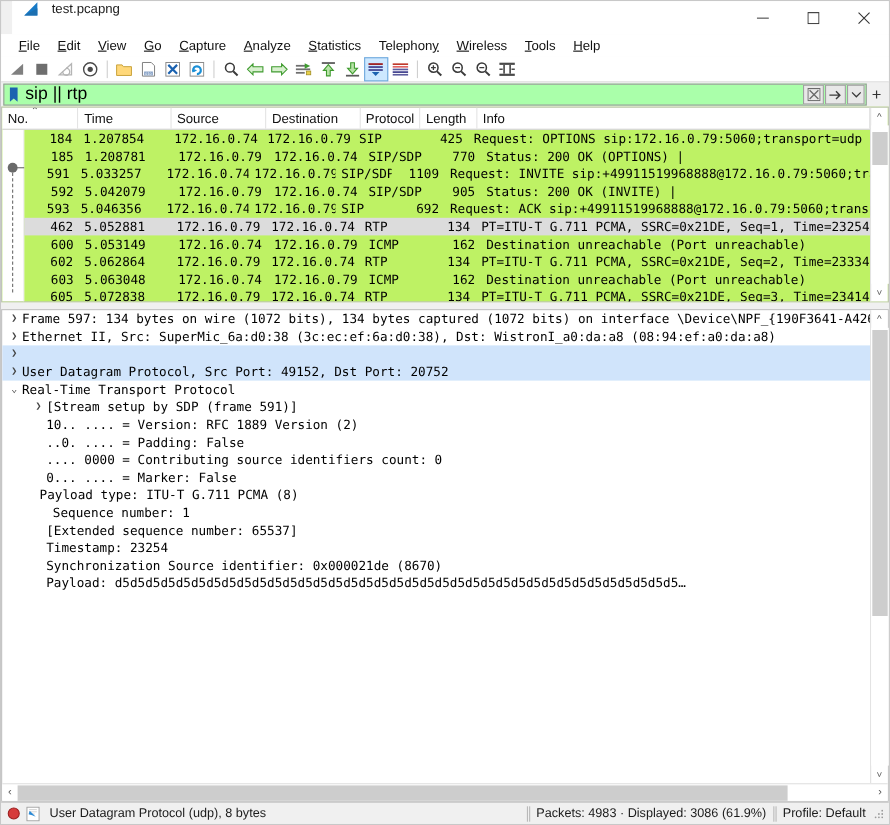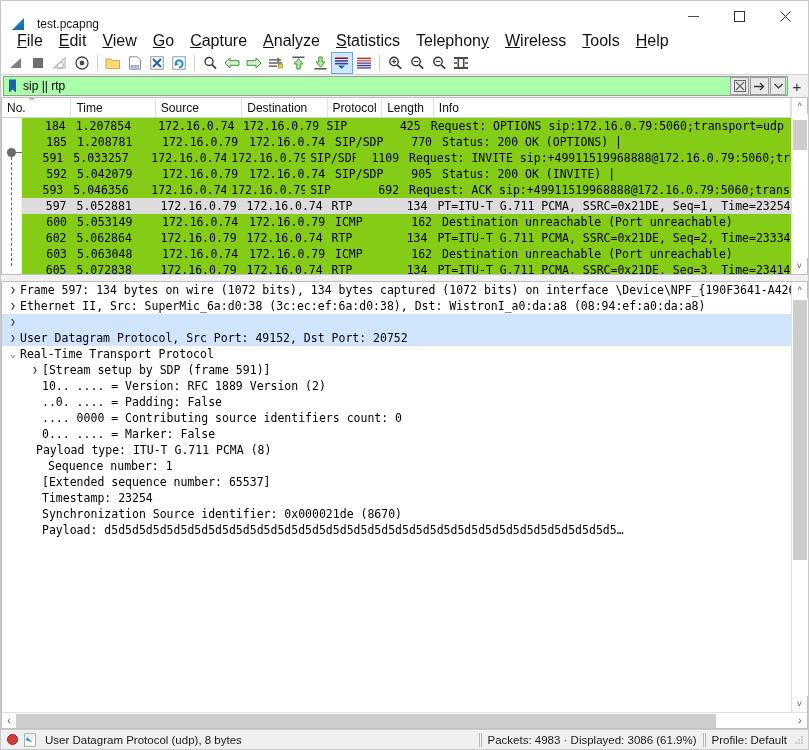--- a/index.html
+++ b/index.html
@@ -7,66 +7,66 @@
     width: 809px; height: 750px;
     font-family: "Liberation Sans", sans-serif;
     font-size: 12px;
     background: #ffffff;
     overflow: hidden;
   }
   #app { width: 809px; height: 750px; display: flex; flex-direction: column;
          border: 1px solid #c8c8c8; background:#f0f0f0; }
 
   
-  .titlebar { height: 30px; background:#ffffff; display:flex; align-items:flex-end;
-              flex: 0 0 30px; }
+  .titlebar { height: 30px; background:#ffffff; display:flex; align-items:flex-start;
+              flex: 0 0 30px; margin-left: 10px; }
   .title-left { display:flex; align-items:center; padding-left:10px; gap:10px; flex:1; }
   .wsicon { width:16px; height:14px; position:relative; }
   .wsicon svg { display:block; }
   .title-text { font-size:12px; color:#1b1b1b; }
   .winbtns { display:flex; height:30px; }
   .winbtn { width:46px; height:30px; display:flex; align-items:center;
             justify-content:center; }
   .winbtn svg { display:block; }
 
   
   .menubar { height:20px; flex:0 0 20px; background:#ffffff; display:flex;
              align-items:center; padding-left:8px; }
-  .menu-item { font-size:16px; color:#111; padding:2px 8px; cursor:default;
+  .menu-item { font-size:12px; color:#111; padding:2px 8px; cursor:default;
                white-space:nowrap; }
   .menu-item u { text-decoration:underline; }
 
   
   .toolbar { height:24px; flex:0 0 24px; background:#ffffff; display:flex;
              align-items:center; padding-left:4px; border-bottom:1px solid #d4d4d4;}
   .tb { width:22px; height:22px; display:flex; align-items:center;
         justify-content:center; }
   .tb.active { background:#cde8ff; border:1px solid #6fa8dc; }
   .tb-sep { width:1px; height:16px; background:#cfcfcf; margin:0 4px; }
 
   
   .filterbar { height:22px; flex:0 0 22px; background:#f0f0f0; display:flex;
                align-items:stretch; padding:1px 2px 1px 2px; }
   .filter-input-wrap { flex:1; display:flex; align-items:center;
       background:#aaffaa; border:1px solid #9a9a9a; height:20px; }
   .filter-bookmark { width:14px; height:18px; display:flex; align-items:center;
       justify-content:center; margin-left:1px;}
-  .filter-text { flex:1; font-family:"Liberation Sans",sans-serif; font-size:12px;
+  .filter-text { flex:1; font-family:"Liberation Sans",sans-serif; font-size:16px;
       color:#000; padding-left:4px; background:transparent; border:0; outline:none;
       height:18px; }
   .fbtn { width:19px; height:18px; display:flex; align-items:center;
       justify-content:center; background:#e8e8e8; border:1px solid #a0a0a0;
       margin-right:1px; }
   .fbtn.drop { width:16px; }
   .plusbtn { width:18px; display:flex; align-items:center; justify-content:center;
       font-size:15px; color:#333; }
 
   
   .packetlist { flex:0 0 178px; display:flex; flex-direction:column;
-      background:#84cc16; border:1px solid #c0c0c0; margin:0 0 0 0; }
+      background:#bef264; border:1px solid #c0c0c0; margin:0 0 0 0; }
   .plist-inner { display:flex; flex:1; min-height:0; }
   .plist-main { flex:1; display:flex; flex-direction:column; min-width:0; }
   .colheader { height:20px; display:flex; background:#ffffff;
       border-bottom:1px solid #d0d0d0; flex:0 0 20px; position:relative;}
   .col { font-size:12px; color:#111; padding:3px 0 0 5px;
       border-right:1px solid #e4e4e4; overflow:hidden; white-space:nowrap;
       position:relative;}
   .sort-caret { position:absolute; left:26px; top:-2px; font-size:9px; color:#555;}
   .rows { flex:1; overflow:hidden; position:relative; }
   .prow { height:16px; display:flex; font-family:"DejaVu Sans Mono", monospace;
@@ -400,21 +400,21 @@
               <div class="prow">
                 <div class="pcell rt" style="width: 50px;">593</div>
                 <div class="pcell" style="width: 85px;">5.046356</div>
                 <div class="pcell" style="width: 87px;">172.16.0.74</div>
                 <div class="pcell" style="width: 86px;">172.16.0.79</div>
                 <div class="pcell" style="width: 55px;">SIP</div>
                 <div class="pcell rt" style="width: 52px;">692</div>
                 <div class="pcell" style="width: auto;">Request: ACK sip:+49911519968888@172.16.0.79:5060;transport=</div>
               </div>
               <div class="prow selected">
-                <div class="pcell rt" style="width: 50px;">597</div>
+                <div class="pcell rt" style="width: 50px;">462</div>
                 <div class="pcell" style="width: 85px;">5.052881</div>
                 <div class="pcell" style="width: 87px;">172.16.0.79</div>
                 <div class="pcell" style="width: 86px;">172.16.0.74</div>
                 <div class="pcell" style="width: 55px;">RTP</div>
                 <div class="pcell rt" style="width: 52px;">134</div>
                 <div class="pcell" style="width: auto;">PT=ITU-T G.711 PCMA, SSRC=0x21DE, Seq=1, Time=23254</div>
               </div>
               <div class="prow">
                 <div class="pcell rt" style="width: 50px;">600</div>
                 <div class="pcell" style="width: 85px;">5.053149</div>

